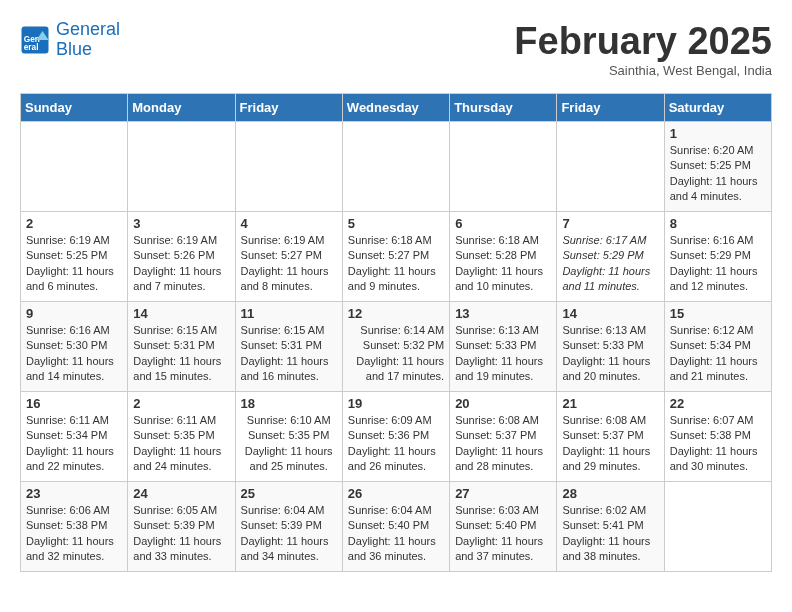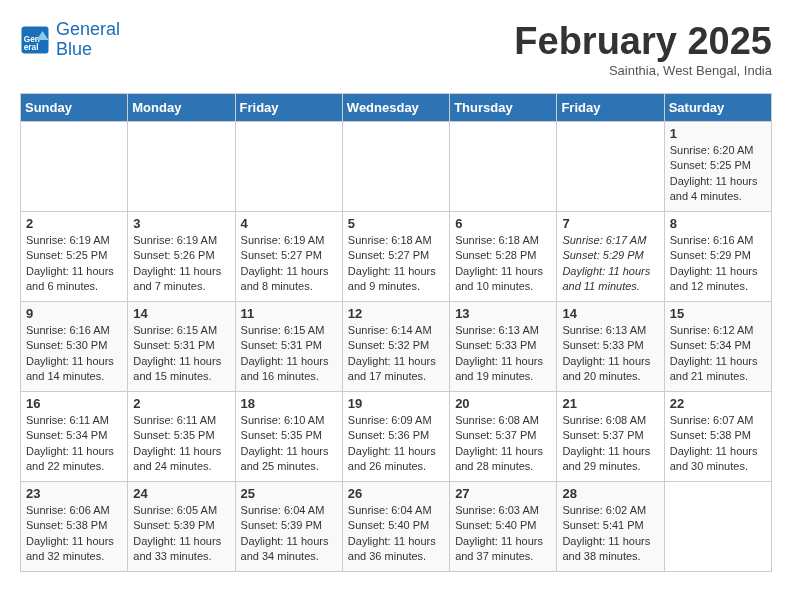--- a/index.html
+++ b/index.html
@@ -206,21 +206,21 @@
         </td>
         <td>
           <span class="day-number">11</span>
           <div class="day-info" style="white-space: pre-line;">Sunrise: 6:15 AM
 Sunset: 5:31 PM
 Daylight: 11 hours
 and 16 minutes.</div>
         </td>
         <td>
           <span class="day-number">12</span>
-          <div class="day-info" style="white-space: pre-line;">Sunrise: 6:14 AM
+          <div class="day-info" style="white-space: pre-line; text-align: right;">Sunrise: 6:14 AM
 Sunset: 5:32 PM
 Daylight: 11 hours
 and 17 minutes.</div>
         </td>
         <td>
           <span class="day-number">13</span>
           <div class="day-info" style="white-space: pre-line;">Sunrise: 6:13 AM
 Sunset: 5:33 PM
 Daylight: 11 hours
 and 19 minutes.</div>
@@ -250,21 +250,21 @@
         </td>
         <td>
           <span class="day-number">2</span>
           <div class="day-info" style="white-space: pre-line;">Sunrise: 6:11 AM
 Sunset: 5:35 PM
 Daylight: 11 hours
 and 24 minutes.</div>
         </td>
         <td>
           <span class="day-number">18</span>
-          <div class="day-info" style="white-space: pre-line;">Sunrise: 6:10 AM
+          <div class="day-info" style="white-space: pre-line; text-align: center;">Sunrise: 6:10 AM
 Sunset: 5:35 PM
 Daylight: 11 hours
 and 25 minutes.</div>
         </td>
         <td>
           <span class="day-number">19</span>
           <div class="day-info" style="white-space: pre-line;">Sunrise: 6:09 AM
 Sunset: 5:36 PM
 Daylight: 11 hours
 and 26 minutes.</div>

